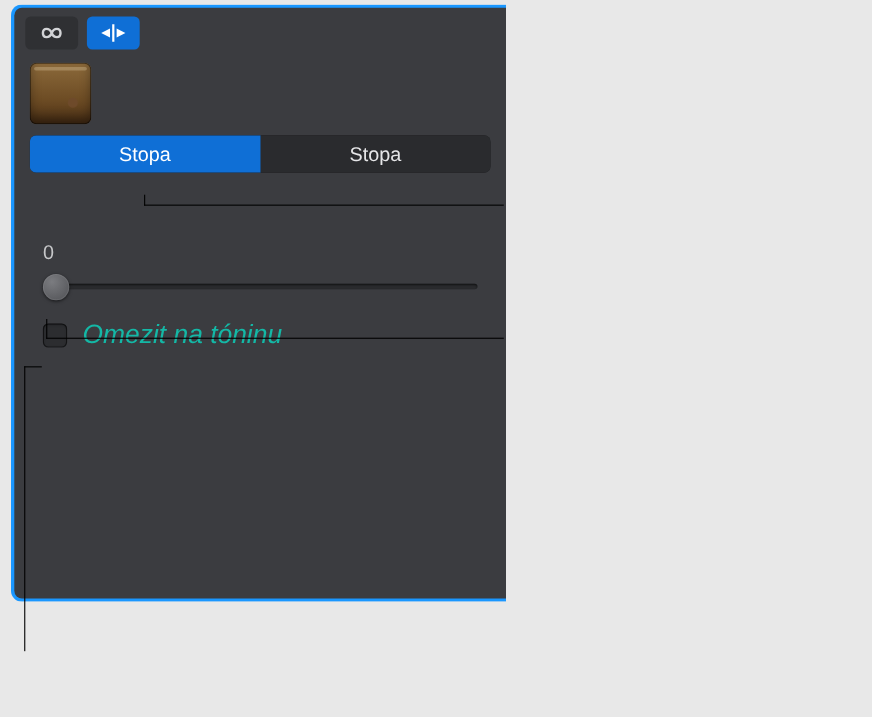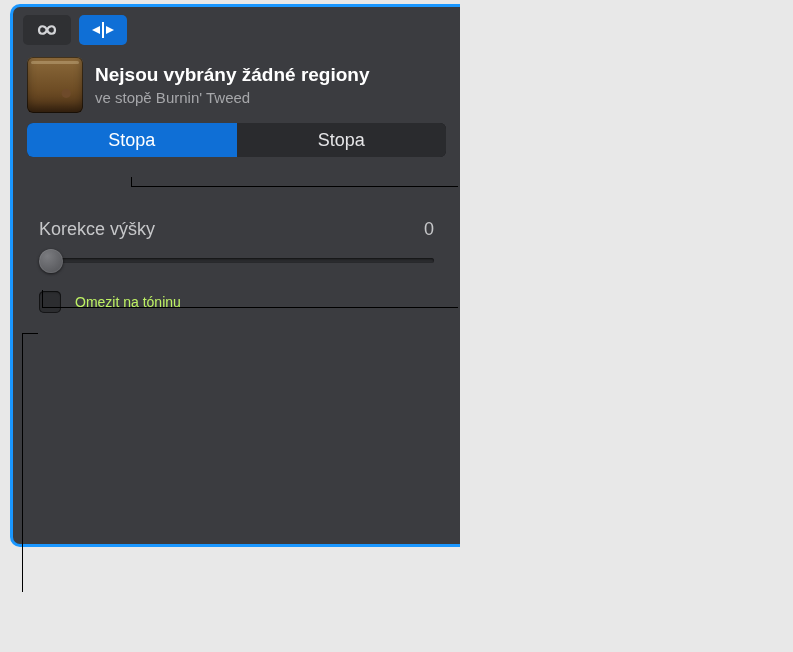--- a/index.html
+++ b/index.html
@@ -138,22 +138,23 @@
   }
   .chk {
     width: 22px;
     height: 22px;
     border-radius: 5px;
     background: #2c2d30;
     box-shadow: inset 0 0 0 1px rgba(0,0,0,0.5), inset 0 1px 2px rgba(0,0,0,0.5);
     flex-shrink: 0;
   }
   .chk-label {
-    color: #bef264;
-    font-size: 14px;
+    color: #14b8a6;
+    font-size: 24px;
+    font-style: italic;
   }
   
   .leader {
     position: absolute;
     background: #000;
     z-index: 20;
   }
 </style>
 </head>
 <body>
@@ -170,34 +171,29 @@
       <svg width="30" height="18" viewBox="0 0 30 18">
         <line x1="15" y1="1" x2="15" y2="17" stroke="#fff" stroke-width="2"></line>
         <path d="M4 9 L12 5 L12 13 Z" fill="#fff"></path>
         <path d="M26 9 L18 5 L18 13 Z" fill="#fff"></path>
       </svg>
     </div>
   </div>
 
   <div class="header-row">
     <div class="thumb"></div>
-    <div class="title-block">
-      <div class="title">Nejsou vybrány žádné regiony</div>
-      <div class="subtitle">ve stopě Burnin' Tweed</div>
-    </div>
   </div>
 
   <div class="seg">
     <div class="seg-btn selected">Stopa</div>
     <div class="seg-btn">Stopa</div>
   </div>
 
   <div class="body">
     <div class="slider-row">
-      <span>Korekce výšky</span>
       <span>0</span>
     </div>
     <div class="slider-track">
       <div class="slider-thumb"></div>
     </div>
 
     <div class="chk-row">
       <div class="chk"></div>
       <span class="chk-label">Omezit na tóninu</span>
     </div>

